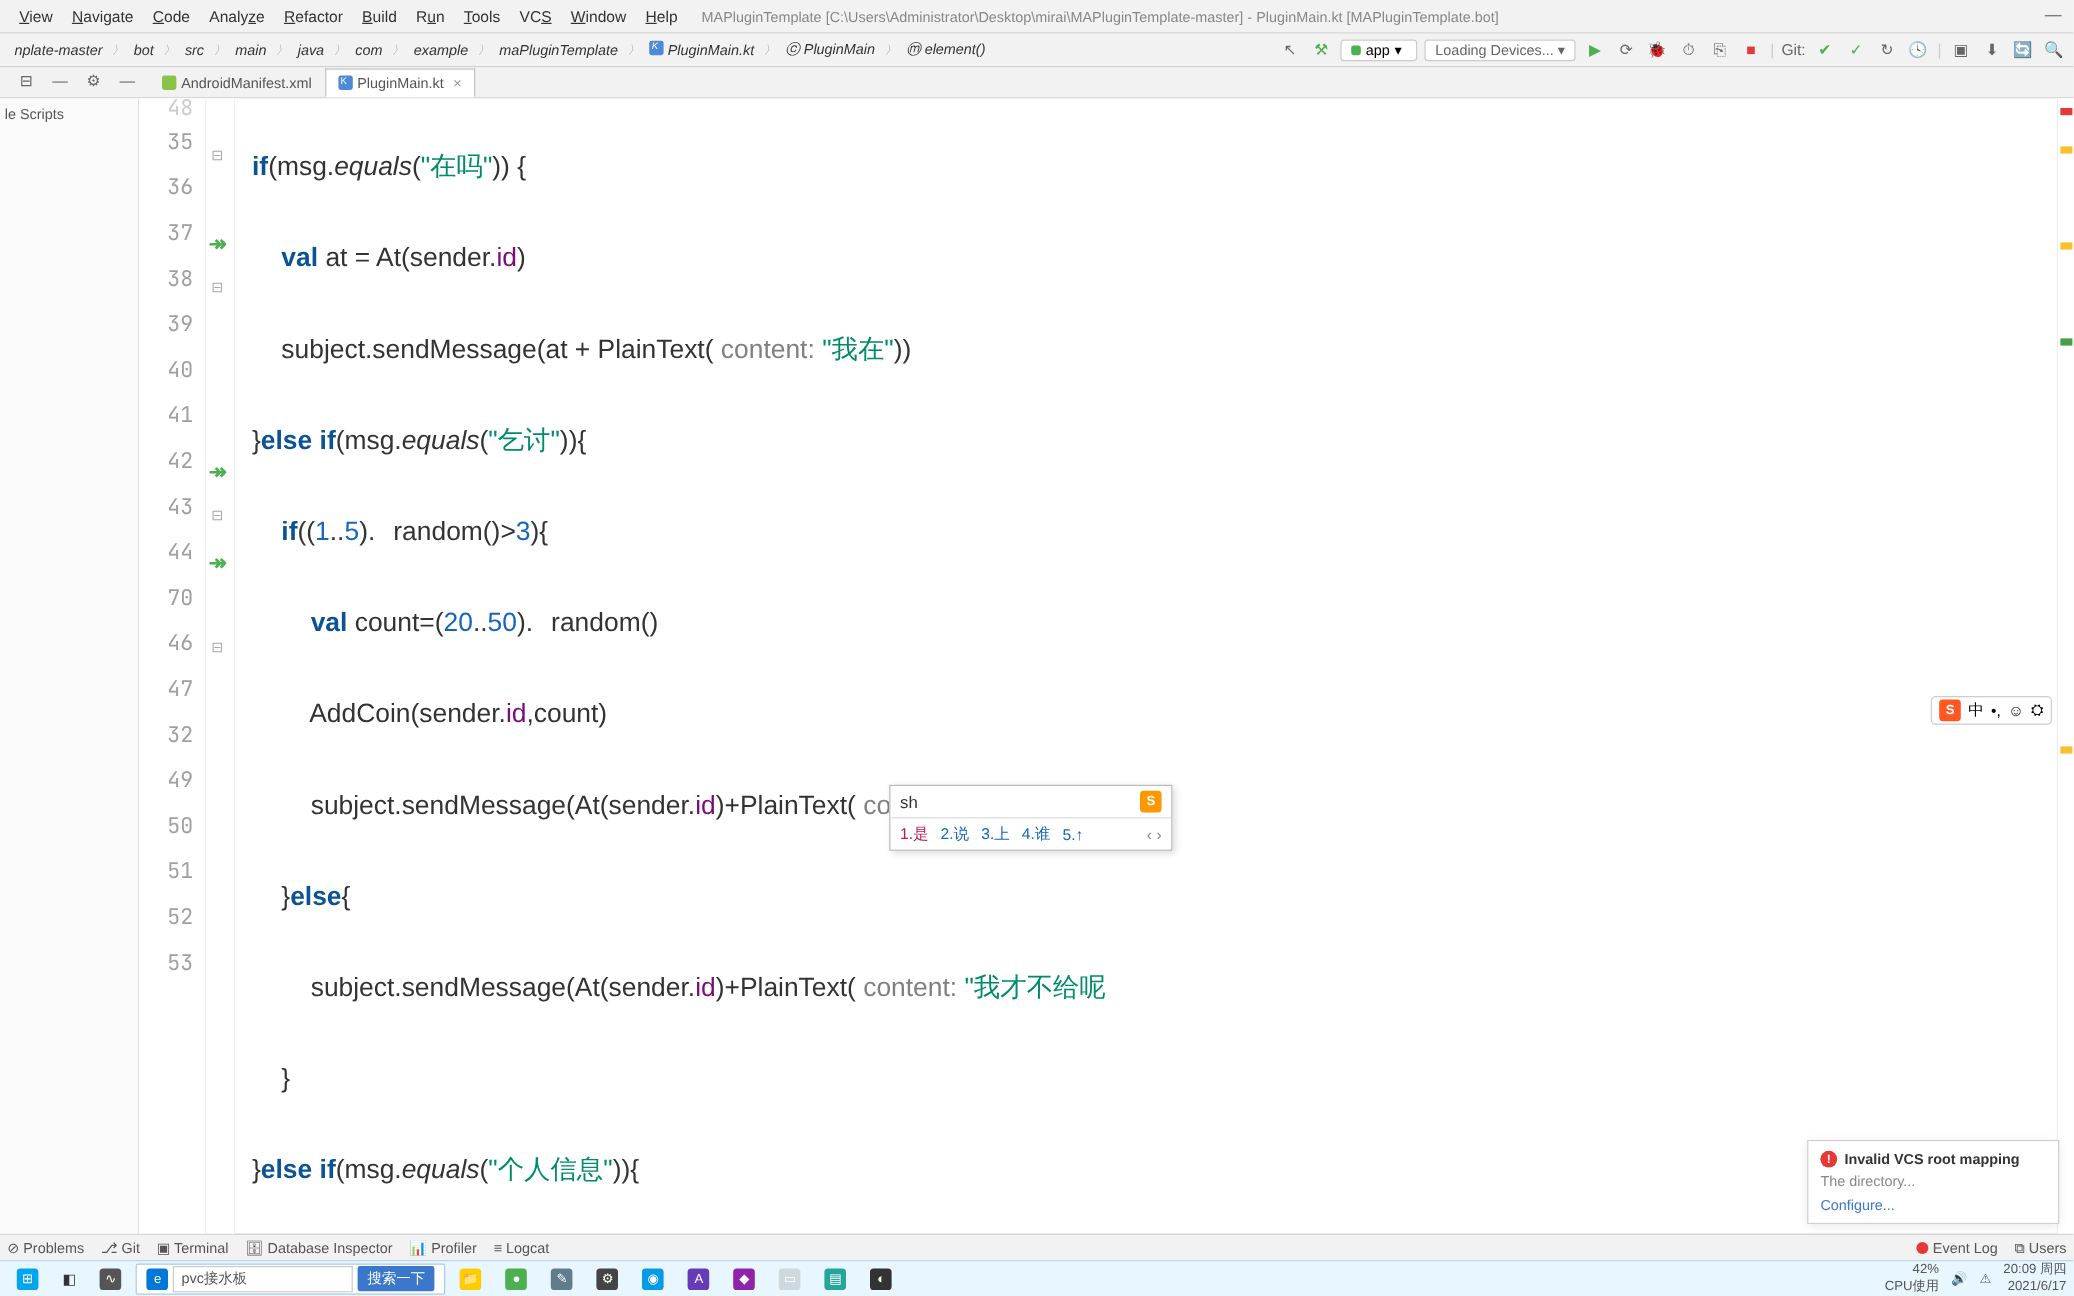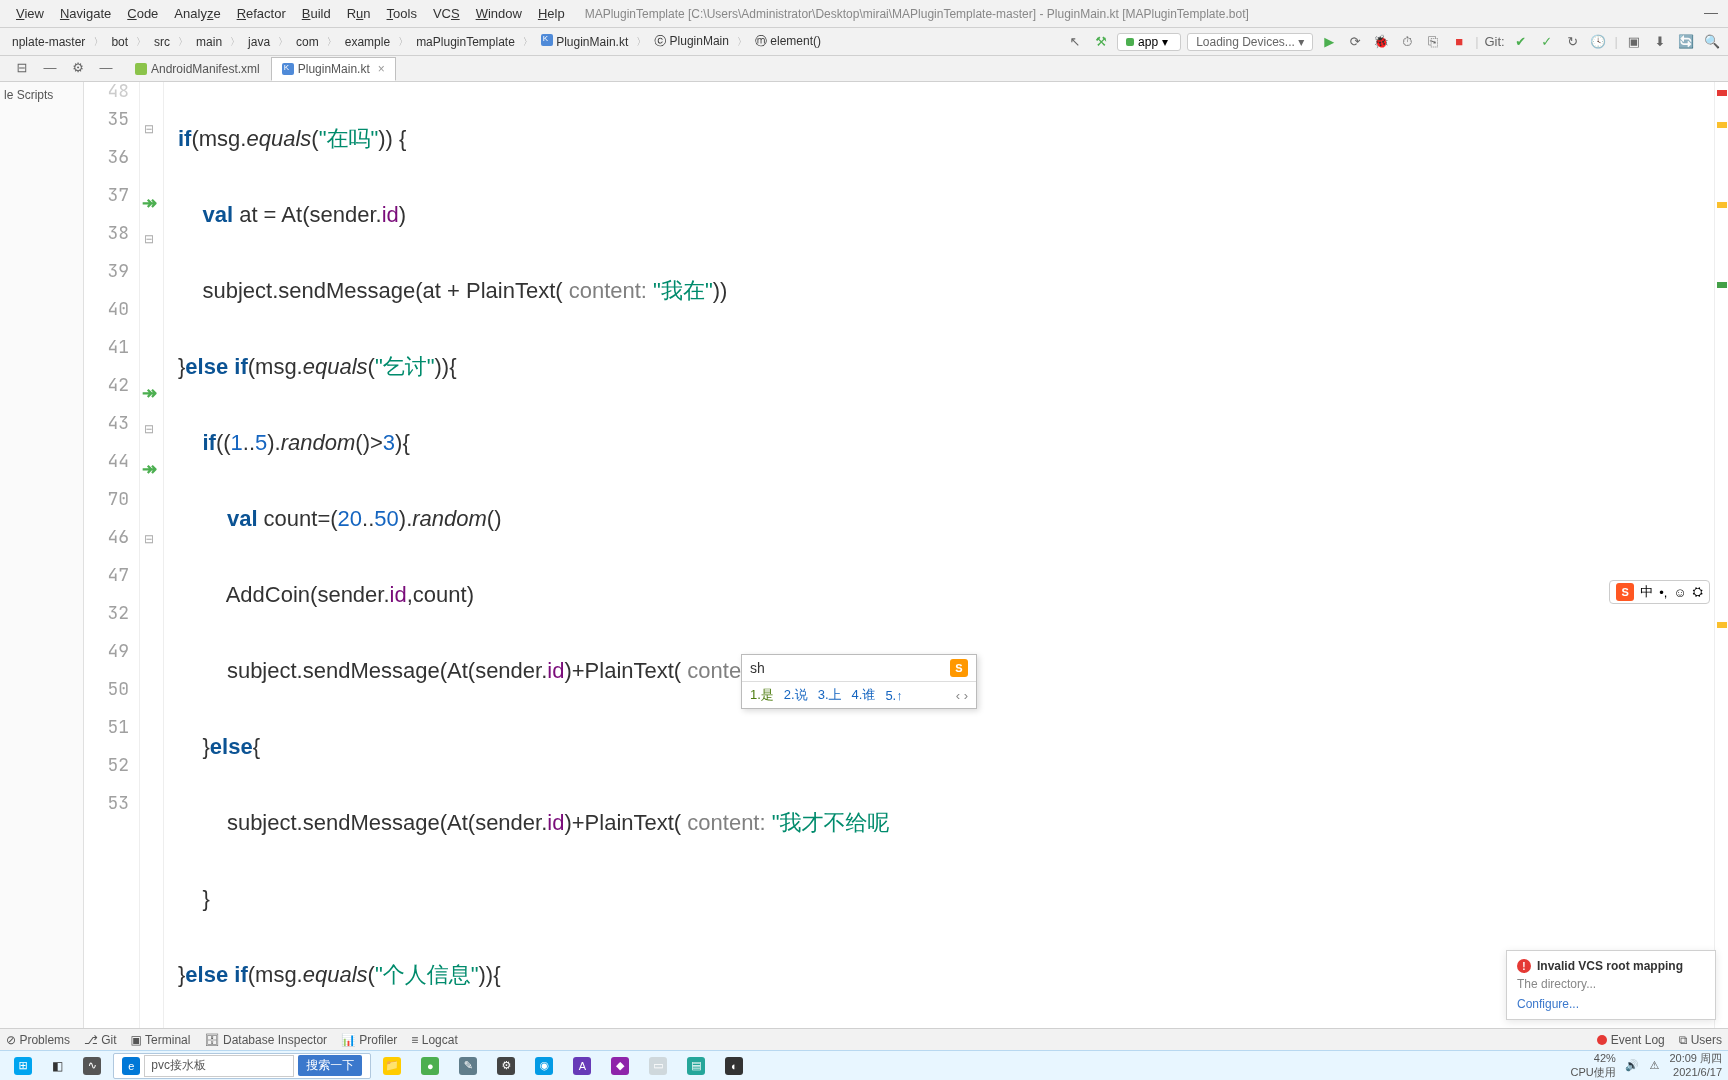--- a/index.html
+++ b/index.html
@@ -6,75 +6,75 @@
 body { width:1728px; height:1080px; background:#f2f2f2; overflow:hidden; position:relative; font-size:13px; }
 
 
 .menubar { height:28px; background:#f2f2f2; display:flex; align-items:center; padding:0 8px; color:#333; border-bottom:1px solid #d0d0d0; }
 .menubar .menu-item { padding:2px 8px; cursor:pointer; }
 .menubar .menu-item u { text-decoration:underline; }
 .title-area { flex:1; text-align:left; padding-left:12px; color:#888; font-size:12px; overflow:hidden; white-space:nowrap; }
 
 
 .navbar { height:28px; background:#f2f2f2; display:flex; align-items:center; padding:0 6px; border-bottom:1px solid #d0d0d0; }
-.crumbs { display:flex; align-items:center; gap:2px; }
+.crumbs { display:flex; align-items:center; gap:2px;font-style:italic; }
 .crumb { padding:2px 6px; color:#333; font-size:12px; }
 .sep { color:#999; font-size:10px; }
 .nav-icons { margin-left:auto; display:flex; align-items:center; gap:6px; }
 .icon-btn { width:20px; height:20px; display:flex; align-items:center; justify-content:center; color:#666; font-size:13px; cursor:pointer; }
 .app-label { background:#fff; border:1px solid #ccc; padding:1px 12px 1px 8px; font-size:12px; border-radius:3px; display:flex; align-items:center; gap:4px; }
 .app-dot { width:8px; height:8px; background:#4caf50; border-radius:2px; }
 .device-combo { background:#fff; border:1px solid #ccc; padding:1px 8px; font-size:12px; border-radius:3px; color:#666;}
 
 
 .tabrow { height:26px; background:#f2f2f2; display:flex; align-items:flex-end; border-bottom:1px solid #d0d0d0; padding-left:4px; }
 .left-tool-icons { display:flex; gap:8px; padding:4px 8px; }
 .tab { padding:4px 10px; border:1px solid transparent; font-size:12px; display:flex; align-items:center; gap:4px; color:#555;}
 .tab.active { background:#fff; border-color:#c0c0c0; border-bottom-color:#fff; }
 .tab-fk { width:12px; height:12px; background:#4f8ad8; border-radius:2px; display:inline-block; position:relative; }
 .tab-fk::after { content:"K"; color:#fff; font-size:8px; position:absolute; left:2px; top:0; }
 .tab-xml { width:12px; height:12px; background:#8bc34a; border-radius:2px; }
 .tab-close { color:#999; margin-left:4px; }
 
 
 .main { display:flex; height:calc(100% - 28px - 28px - 26px - 22px - 30px); background:#fff; }
-.sidebar { width:84px; background:#fafafa; border-right:1px solid #e0e0e0; padding:6px 4px; font-size:12px; color:#555;}
+.sidebar { width:116px; background:#fafafa; border-right:1px solid #e0e0e0; padding:6px 4px; font-size:12px; color:#555;}
 .gutter { width:56px; background:#fff; border-right:1px solid #eee; text-align:right; padding-top:0; position:relative;}
 .lineno { height:38px; line-height:38px; padding-right:10px; color:#a0a0a0; font-family:"JetBrains Mono","Consolas",monospace; font-size:18px;}
 .fold-col { width:24px; background:#fff; border-right:1px solid #eee; position:relative;}
 .fold-mark { position:absolute; left:4px; font-size:12px; color:#aaa; }
 .diff-mark { position:absolute; left:2px; width:16px; height:16px;}
 .diff-send { color:#4caf50; font-weight:bold; font-size:18px;}
 .editor { flex:1; font-family:"JetBrains Mono","Consolas",monospace; font-size:22px; line-height:38px; padding-left:14px; white-space:pre; overflow:hidden; color:#333; position:relative;}
 .editor .line { height:38px; }
 .kw { color:#0b5394; font-weight:bold; }
 .fn { font-style:italic; color:#333; }
 .str { color:#008b6c; }
 .num { color:#1565c0; }
 .prop { color:#7a0c7a; }
 .param { color:#808080; }
-.rand { font-style:italic; color:#333; }
+.rand { color:#333;margin-left:15px; }
 
 
 .rstrip { width:14px; background:#fff; border-left:1px solid #eee; position:relative;}
 .ind { position:absolute; width:10px; height:6px; left:2px;}
 .ind.red { background:#e53935;}
 .ind.ylw { background:#fbc02d;}
 .ind.grn { background:#43a047;}
 .top-status { position:absolute; top:-26px; right:8px; font-size:11px; display:flex; gap:6px; align-items:center;}
 .top-status .err { color:#e53935;}
 .top-status .wrn { color:#fbc02d;}
 .top-status .typo { color:#888;}
 
 
 .ime { position:absolute; top:654px; left:741px; width:236px; border:1px solid #bbb; background:#fff; box-shadow:2px 2px 6px rgba(0,0,0,.15);}
 .ime-in { padding:4px 8px; font-size:14px; color:#333; border-bottom:1px solid #ddd; display:flex; justify-content:space-between; align-items:center;}
 .ime-s { width:18px; height:18px; background:#ff9800; border-radius:3px; display:flex; align-items:center; justify-content:center; color:#fff; font-size:11px; font-weight:bold;}
 .ime-cand { padding:4px 8px; font-size:13px; display:flex; gap:10px; align-items:center;}
-.ime-cand .c1 { color:#4d7c0f;}
+.ime-cand .c1 { color:#be185d;}
 .ime-cand .rest { color:#1565c0;}
 .ime-cand .pager { margin-left:auto; color:#888;}
 
 
 .lang-strip { position:absolute; top:580px; right:18px; background:#fff; border:1px solid #ccc; border-radius:4px; padding:2px 6px; display:flex; gap:6px; align-items:center; font-size:13px;}
 .lang-s { width:18px; height:18px; background:#ff5722; border-radius:3px; color:#fff; font-size:11px; display:flex; align-items:center; justify-content:center; font-weight:bold;}
 
 
 .notif { position:absolute; right:12px; bottom:60px; width:210px; background:#fff; border:1px solid #d0d0d0; box-shadow:0 2px 8px rgba(0,0,0,.1); padding:8px 10px; font-size:12px;}
 .notif-title { font-weight:bold; color:#333; display:flex; gap:6px; align-items:center;}

